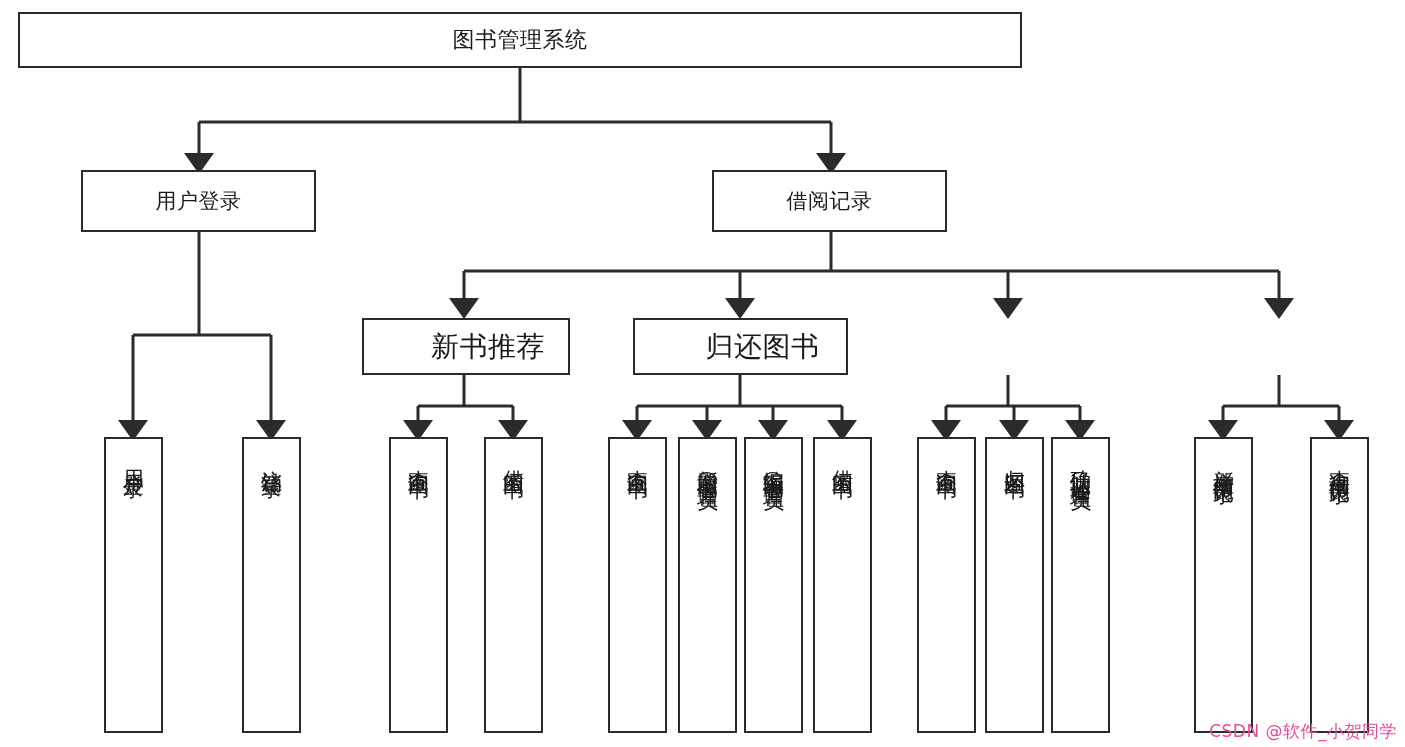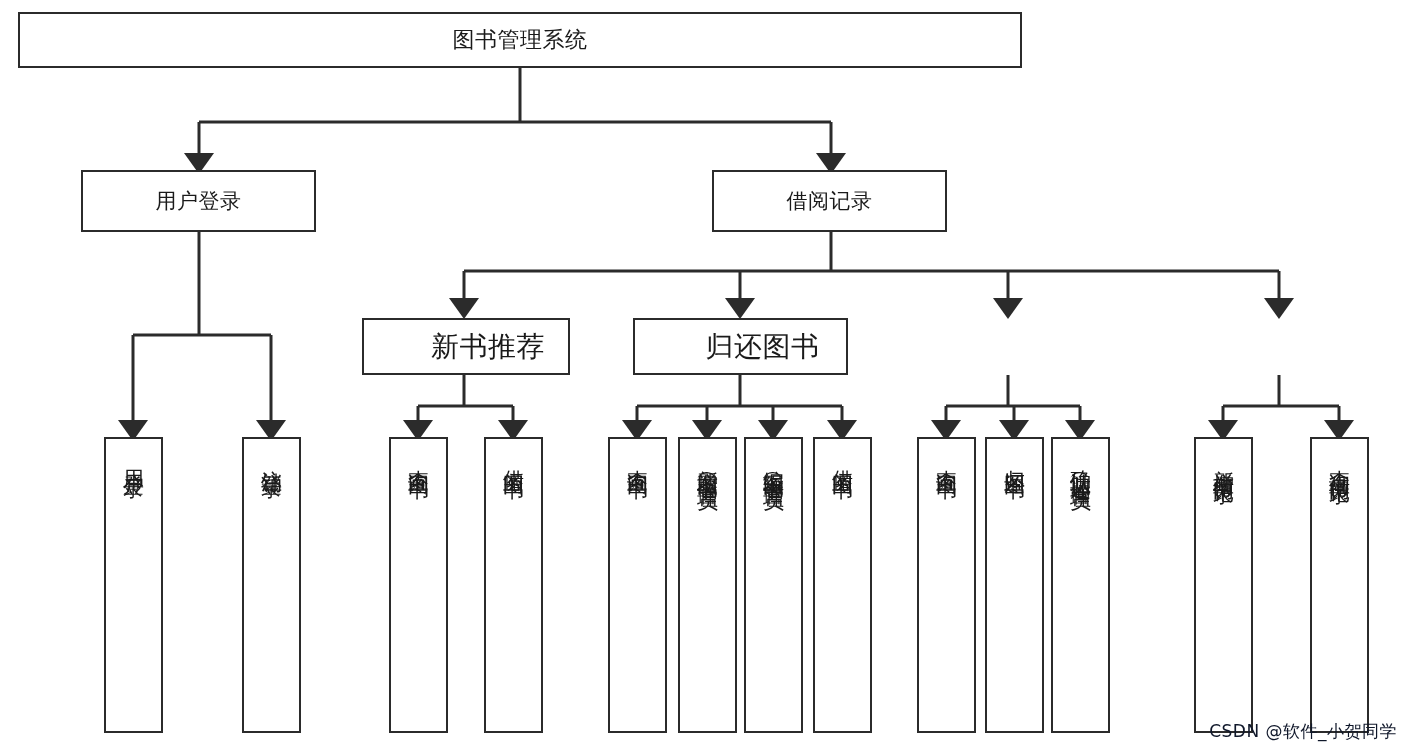--- a/index.html
+++ b/index.html
@@ -57,21 +57,21 @@
     line-height: 1.05;
     letter-spacing: 3px;
     white-space: nowrap;
     -webkit-text-orientation: upright;
   }
   .watermark {
     position: absolute;
     right: 8px;
     bottom: 4px;
     font-size: 17px;
-    color: #0f172a;
+    color: #ec4899;
     letter-spacing: 0.5px;
     white-space: nowrap;
     user-select: none;
   }
 </style>
 </head>
 <body>
 
 <div id="canvas">
 

